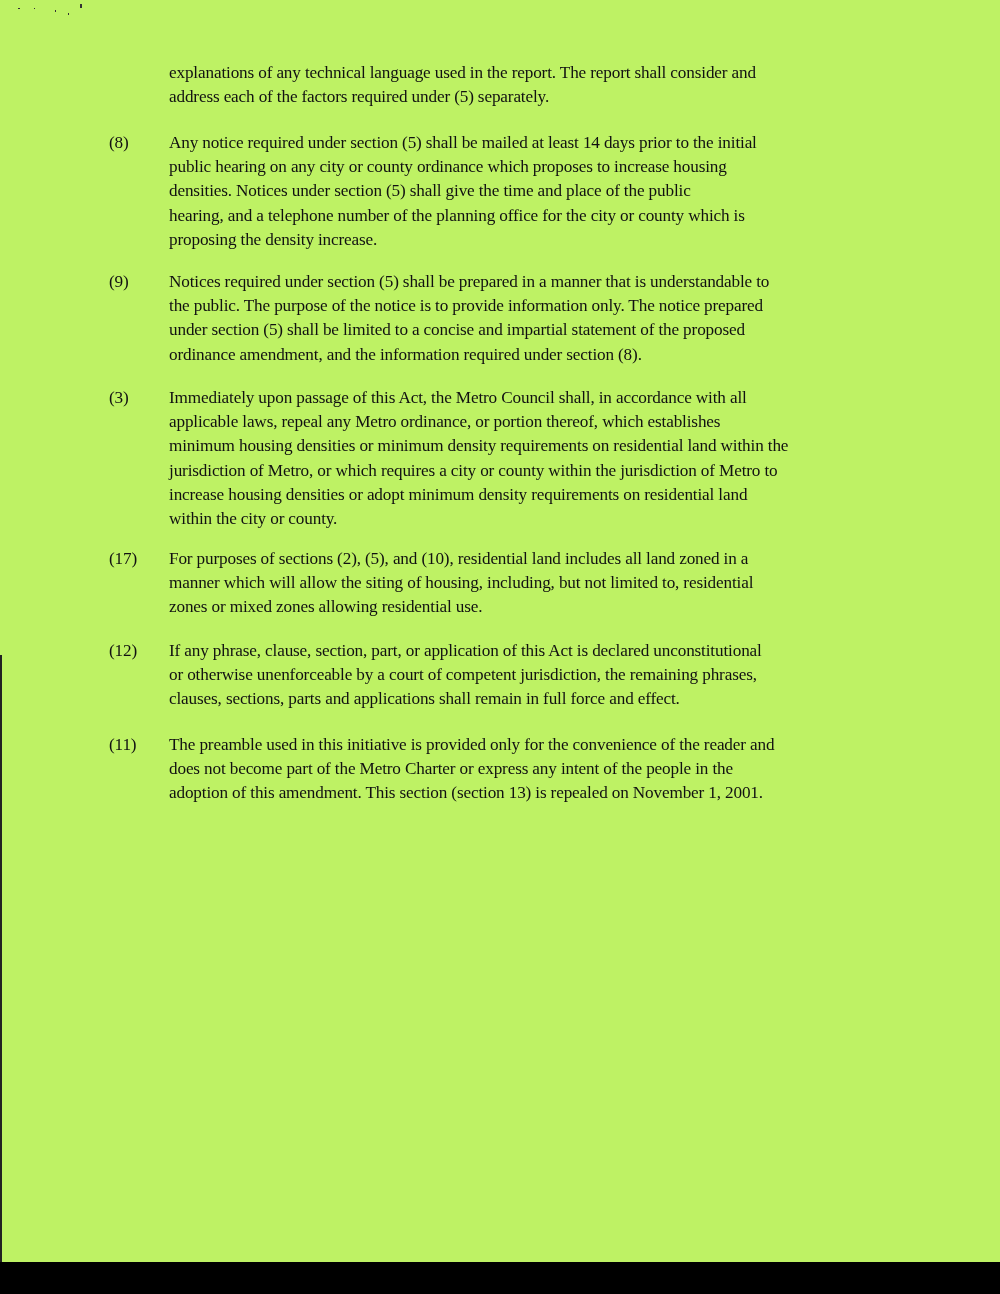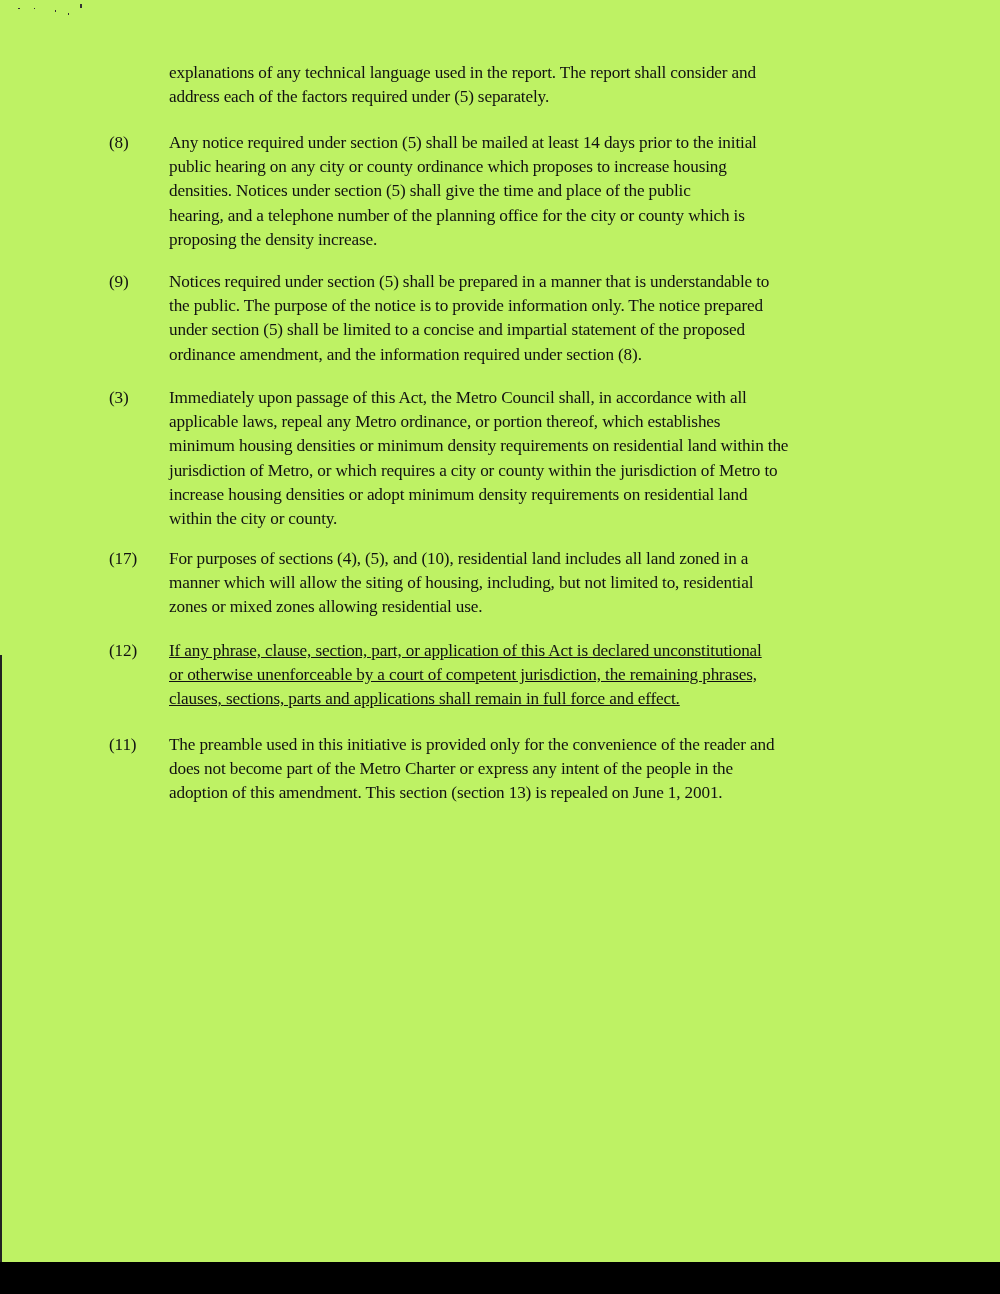--- a/index.html
+++ b/index.html
@@ -111,34 +111,34 @@
     <div class="body">Immediately upon passage of this Act, the Metro Council shall, in accordance with all
 applicable laws, repeal any Metro ordinance, or portion thereof,  which establishes
 minimum housing densities or minimum density requirements on residential land within the
 jurisdiction of Metro, or which requires a city or county within the jurisdiction of Metro to
 increase housing densities or adopt minimum density requirements on residential land
 within the city or county.</div>
   </div>
 
   <div class="para" style="top:547px;">
     <span class="num">(17)</span>
-    <div class="body">For purposes of sections (4), (5), and (10), residential land includes all land zoned in a
+    <div class="body">For purposes of sections (2), (5), and (10), residential land includes all land zoned in a
 manner which will allow the siting of housing, including, but not limited to, residential
 zones or mixed zones allowing residential use.</div>
   </div>
 
-  <div class="para" style="top:639px;text-decoration:underline;">
+  <div class="para" style="top:639px;">
     <span class="num">(12)</span>
     <div class="body">If any phrase, clause, section, part, or application of this Act is declared unconstitutional
 or otherwise unenforceable by a court of competent jurisdiction, the remaining phrases,
 clauses, sections, parts and applications shall remain in full force and effect.</div>
   </div>
 
   <div class="para" style="top:733px;">
     <span class="num">(11)</span>
     <div class="body">The preamble used in this initiative is provided only for the convenience of the reader and
 does not become part of the Metro Charter or express any intent of the people in the
-adoption of this amendment.  This section (section 13) is repealed on June 1, 2001.</div>
+adoption of this amendment.  This section (section 13) is repealed on November 1, 2001.</div>
   </div>
 
 </div>
 
 <div class="bottom-bar"></div>
 
 </body></html>

